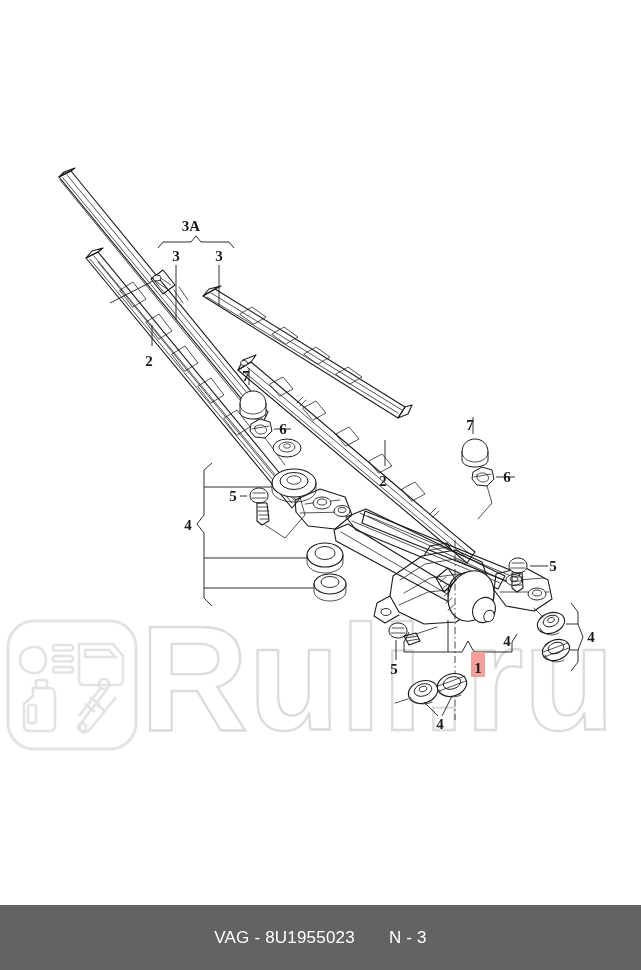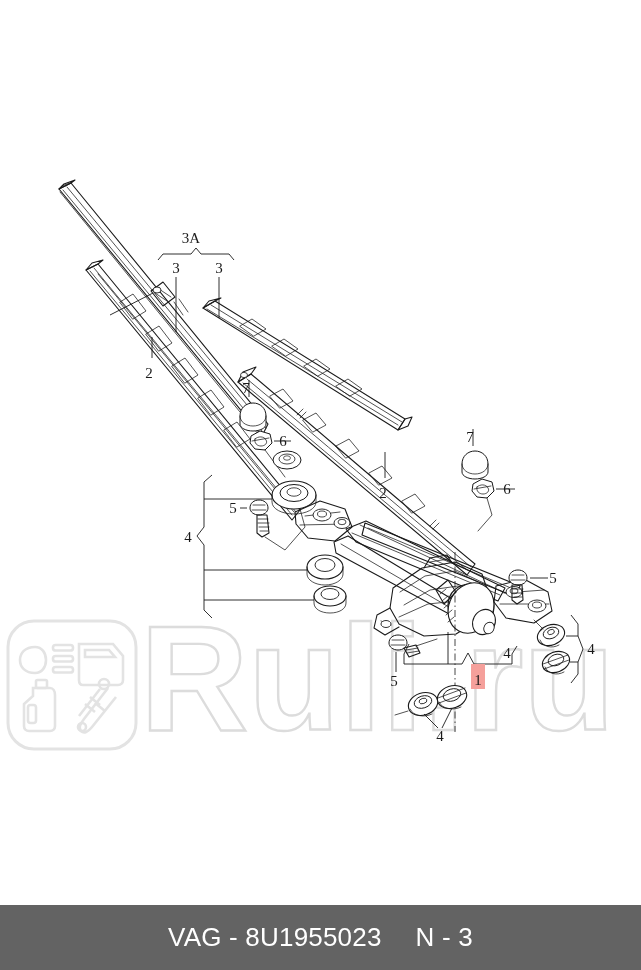--- a/index.html
+++ b/index.html
@@ -44,24 +44,25 @@
     position: absolute;
     left: 140px;
     top: 10px;
     width: 500px;
     height: 160px;
   }
 
   
   #diagram-layer {
     position: absolute;
-    left: 0; top: 12px;
+    left: 0; top: 0;
     width: 641px;
     height: 905px;
     z-index: 2;
+    font-weight: bold;
   }
   #diagram-svg {
     display: block;
     width: 641px;
     height: 905px;
   }
 
   
   #footer-bar {
     position: absolute;
@@ -72,21 +73,21 @@
     background: #636363;
     display: flex;
     align-items: center;
     justify-content: center;
     z-index: 5;
   }
   #footer-inner {
     display: flex;
     align-items: baseline;
     color: #ffffff;
-    font-size: 26px;
+    font-size: 17px;
     letter-spacing: 0.2px;
   }
   #footer-part {
     white-space: pre;
   }
   #footer-sheet {
     white-space: pre;
     margin-left: 34px;
   }
 

